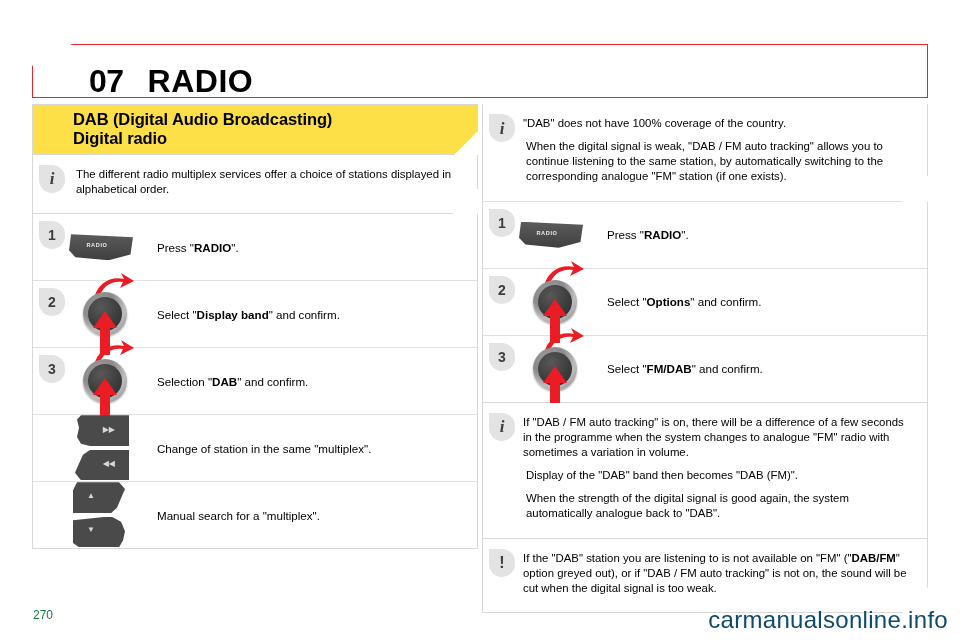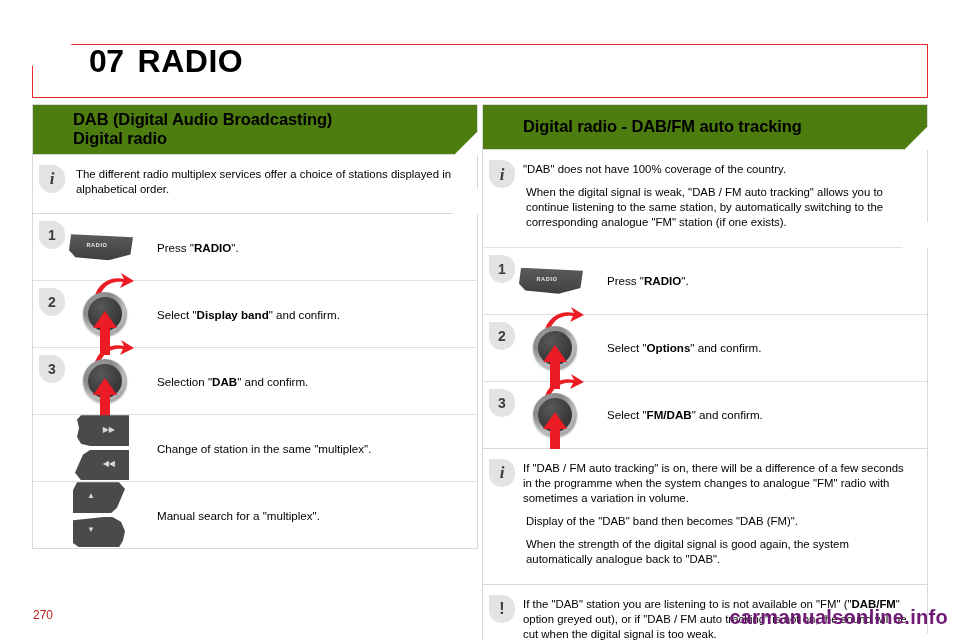--- a/index.html
+++ b/index.html
@@ -15,35 +15,35 @@
   
   .title-banner{
     position:absolute;left:32px;top:44px;width:896px;height:54px;
     border:1.5px solid #e8262c;
     background:#fff;
     box-sizing:border-box;
     clip-path:polygon(40px 0, 100% 0, 100% 100%, 0 100%, 0 22px);
   }
   .title-banner .inner{
     position:absolute;left:56px;top:0;height:100%;
-    display:flex;align-items:flex-start;gap:14px;
+    display:flex;align-items:flex-end;gap:24px;
   }
   .chapter-num{font-size:32px;font-weight:bold;letter-spacing:-0.5px;line-height:1;}
   .chapter-title{font-size:32px;font-weight:bold;letter-spacing:0.5px;line-height:1;}
 
   
   .col{position:absolute;top:104px;width:446px;}
   .col-left{left:32px;}
   .col-right{left:482px;}
 
   
   .section-header{
     position:relative;
     border:1px solid #d8d8d8;
-    background:#4d7c0f;
+    background:#fde047;
     box-sizing:border-box;
     min-height:46px;
     display:flex;align-items:center;
     padding:5px 0 5px 40px;
     clip-path:polygon(0 0, 100% 0, 100% calc(100% - 24px), calc(100% - 24px) 100%, 0 100%);
   }
   .section-header h2{
     margin:0;font-size:16.5px;font-weight:bold;line-height:1.18;letter-spacing:-0.1px;
   }
 
@@ -131,24 +131,24 @@
   .rk.tr{top:0;left:0;clip-path:polygon(4px 0,46px 0,52px 22%,48px 52%, 44px 82%, 38px 100%, 0 100%, 0 8px);}
   .rk.br{top:34px;left:0;clip-path:polygon(38px 0,48px 18%,52px 48%,50px 78%,46px 100%,6px 100%,0 86%,0 4px);}
 
   .rk.tl .sym,.rk.bl .sym{right:14px;top:11px;}
   .rk.tr .sym,.rk.br .sym{left:14px;top:10px;}
 
   .knob-sep{position:absolute;left:0;top:31px;width:56px;height:4px;background:#fff;}
 
   
   .page-num{
-    position:absolute;left:33px;top:608px;font-size:12px;color:#b91c1c;
+    position:absolute;left:33px;top:608px;font-size:12px;color:#15803d;
   }
   .watermark{
-    position:absolute;right:12px;top:606px;font-size:20px;color:#701a75;letter-spacing:.3px;font-weight:bold;
+    position:absolute;right:12px;top:606px;font-size:24px;color:#0c4a6e;letter-spacing:.3px;
   }
 </style>
 </head>
 <body>
 
 <div class="title-banner">
   <div class="inner">
     <div class="chapter-num">07</div>
     <div class="chapter-title">RADIO</div>
   </div>
@@ -246,23 +246,20 @@
         </div>
       </div>
       <div class="step-text">Manual search for a "multiplex".</div>
     </div>
 
   </div>
 </div>
 
 <div class="col col-right">
 
-  <div class="section-header">
-    <h2>Digital radio - DAB/FM auto tracking</h2>
-  </div>
 
   <div class="note">
     <div class="badge i">i</div>
     <p>"DAB" does not have 100% coverage of the country.</p>
     <p class="indent">When the digital signal is weak, "DAB / FM auto tracking" allows you to continue listening to the same station, by automatically switching to the corresponding analogue "FM" station (if one exists).</p>
   </div>
 
   <div class="steps">
 
     <div class="step-row">

